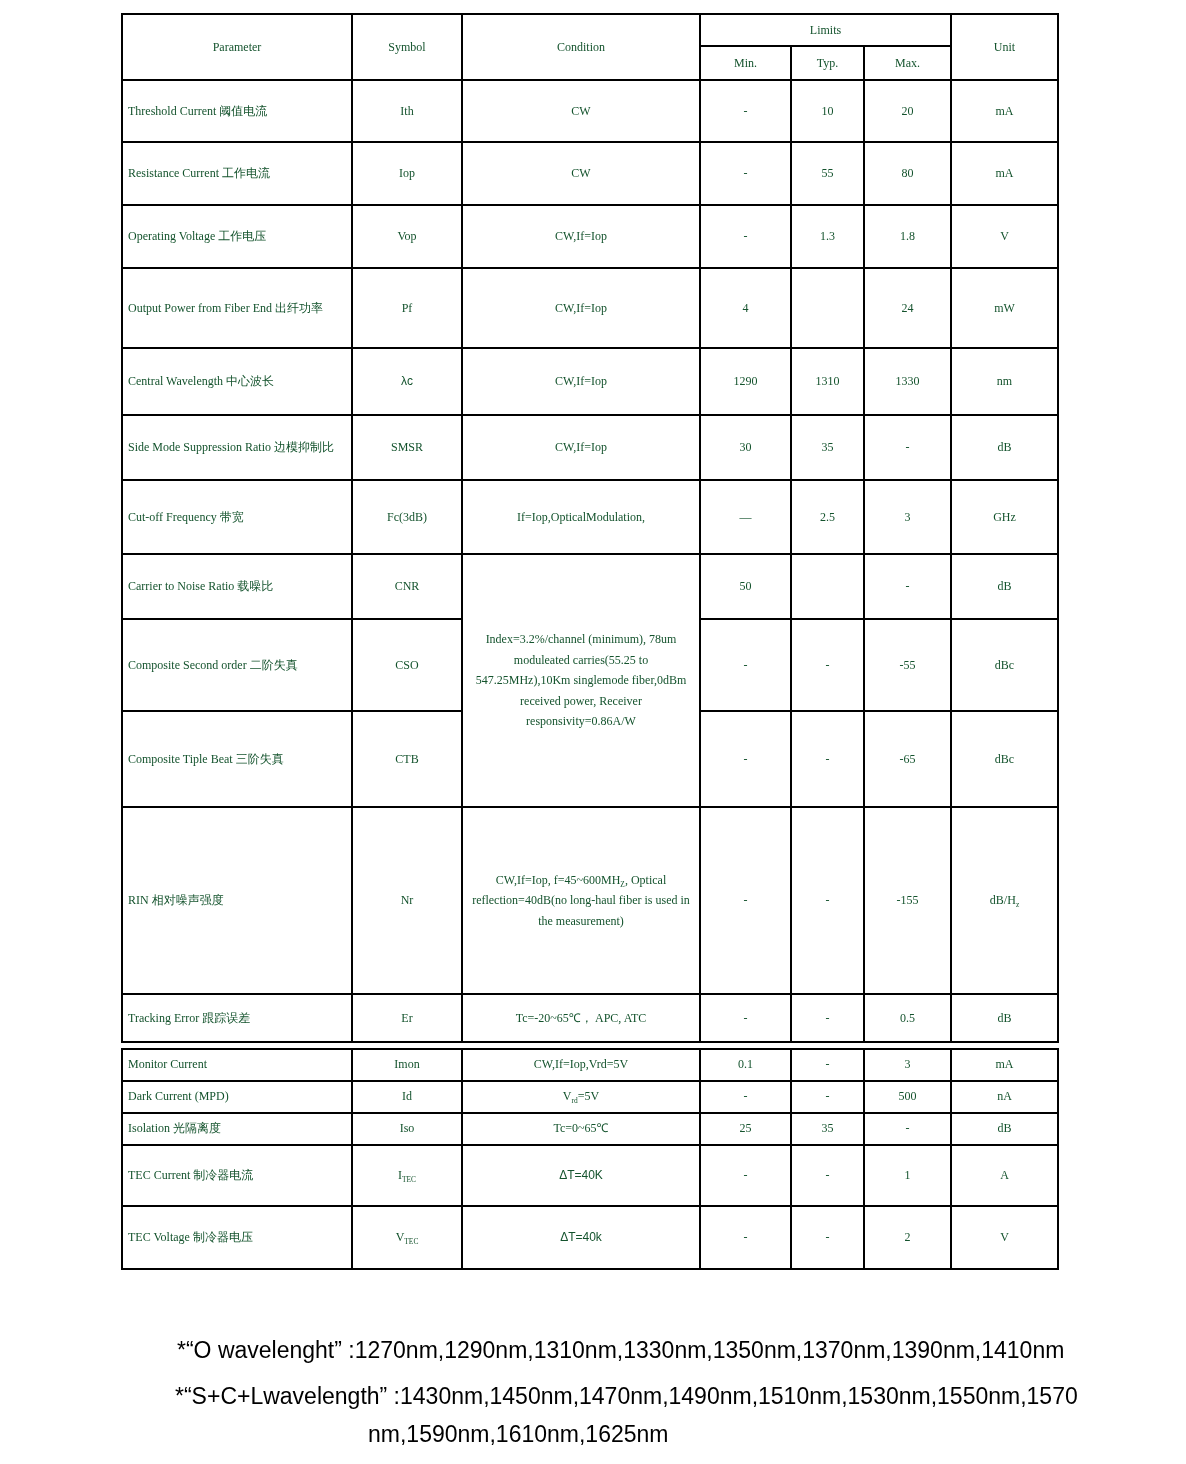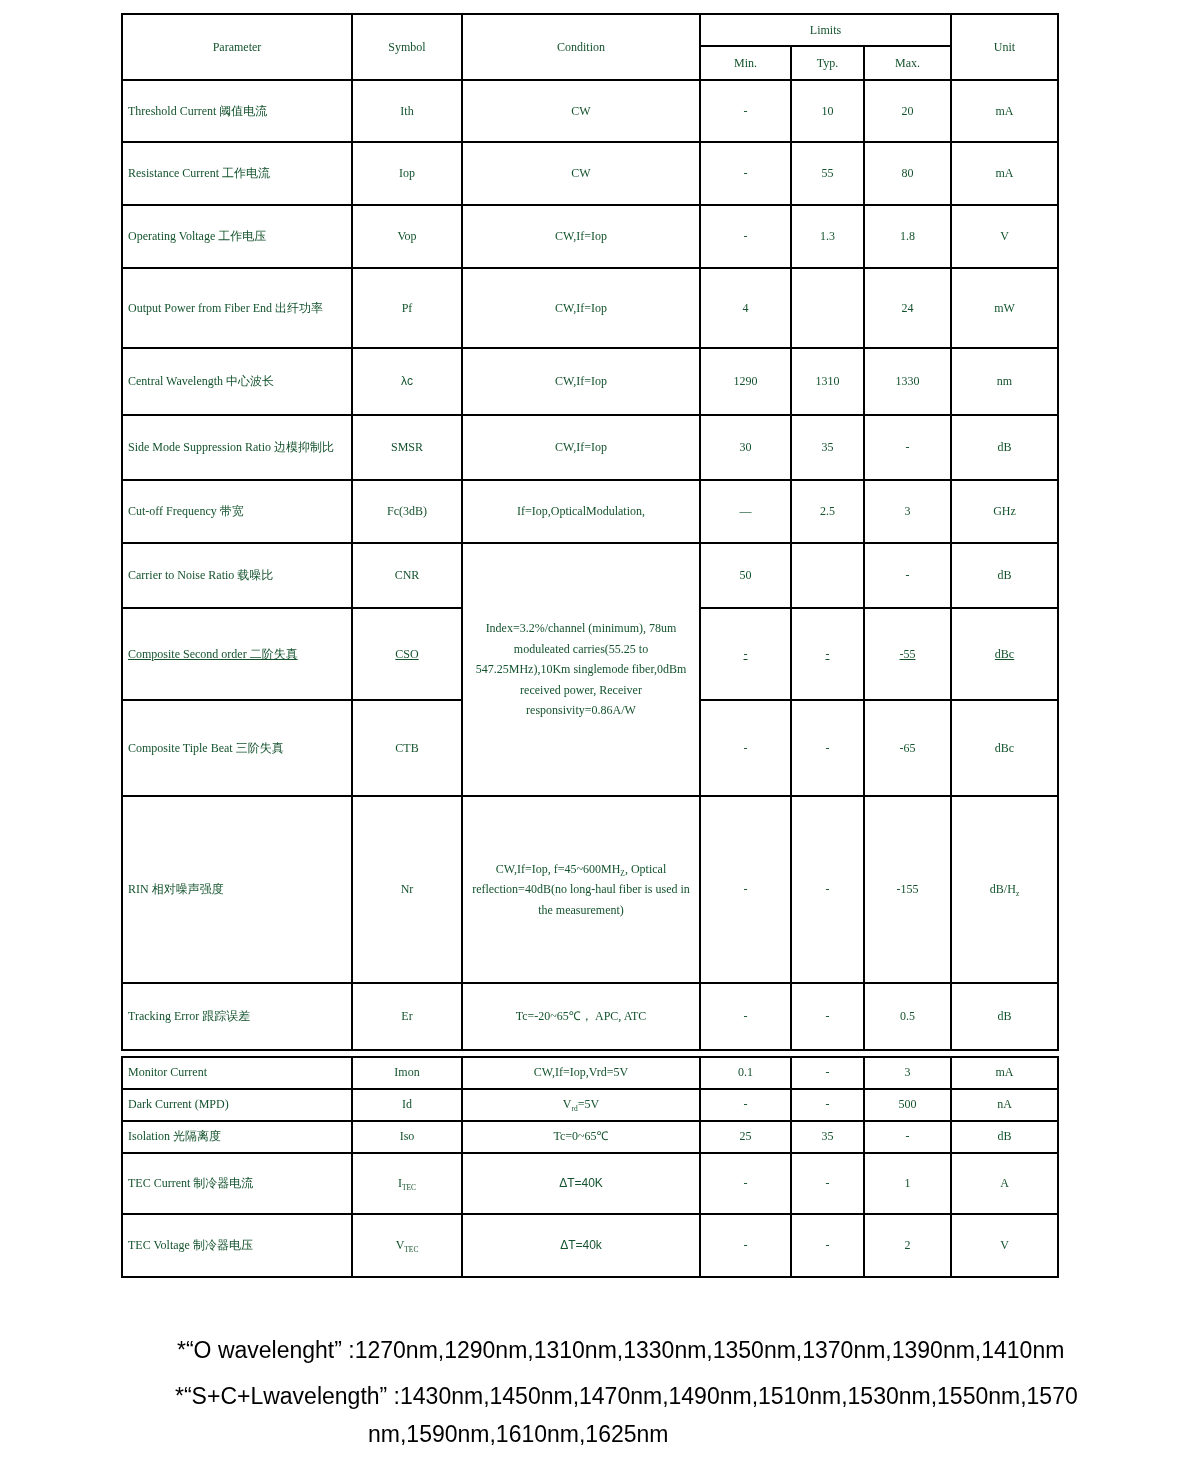--- a/index.html
+++ b/index.html
@@ -33,22 +33,22 @@
     text-align:justify;
     padding-right:8px;
     margin-left:30px;
   }
   .sans { font-family:"Liberation Sans", sans-serif; }
   sub.sb { font-size:0.62em; line-height:0; }
   
   tr.h1 { height:32px; } tr.h2 { height:34px; }
   tr.r0 { height:62px; } tr.r1 { height:63px; } tr.r2 { height:63px; }
   tr.r3 { height:80px; } tr.r4 { height:67px; } tr.r5 { height:65px; }
-  tr.r6 { height:63px; } tr.r7 { height:65px; } tr.r8 { height:92px;text-decoration:underline; }
-  tr.r9 { height:96px; } tr.r10 { height:187px; } tr.r11 { height:67px; }
+  tr.r6 { height:74px; } tr.r7 { height:65px; } tr.r8 { height:92px; }
+  tr.r9 { height:96px; } tr.r10 { height:187px; } tr.r11 { height:48px; }
   tr.r12 { height:32px; } tr.r13 { height:32px; } tr.r14 { height:32px; }
   tr.r15 { height:32px; } tr.r16 { height:61px; } tr.r17 { height:63px; }
   tr.r12 td, tr.r13 td, tr.r14 td, tr.r15 td { line-height:1.3; }
   .footnote {
     position:absolute;
     font-family:"Liberation Sans", sans-serif;
     font-size:23px;
     color:#000;
     white-space:nowrap;
   }

